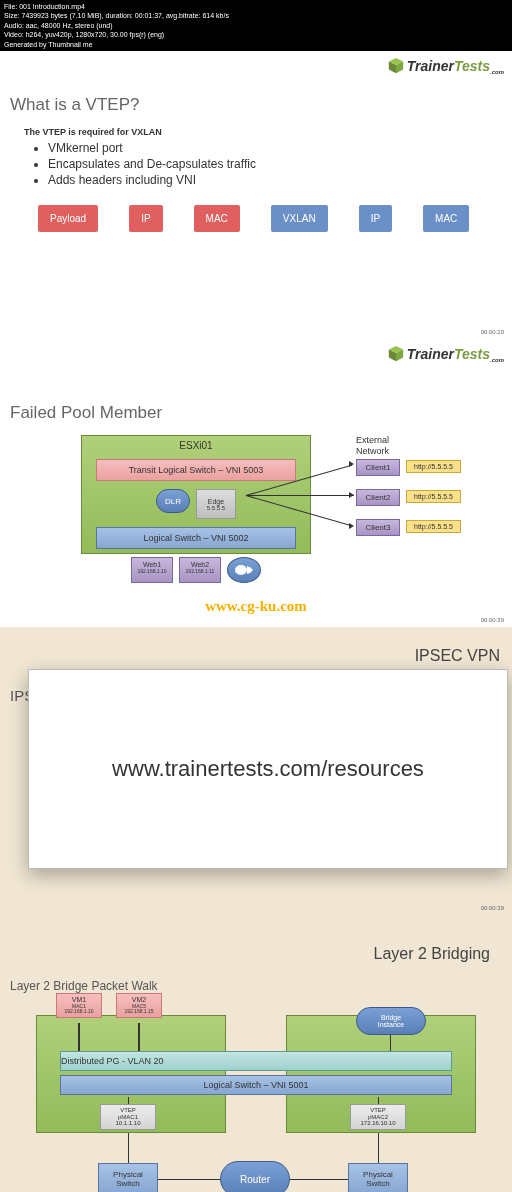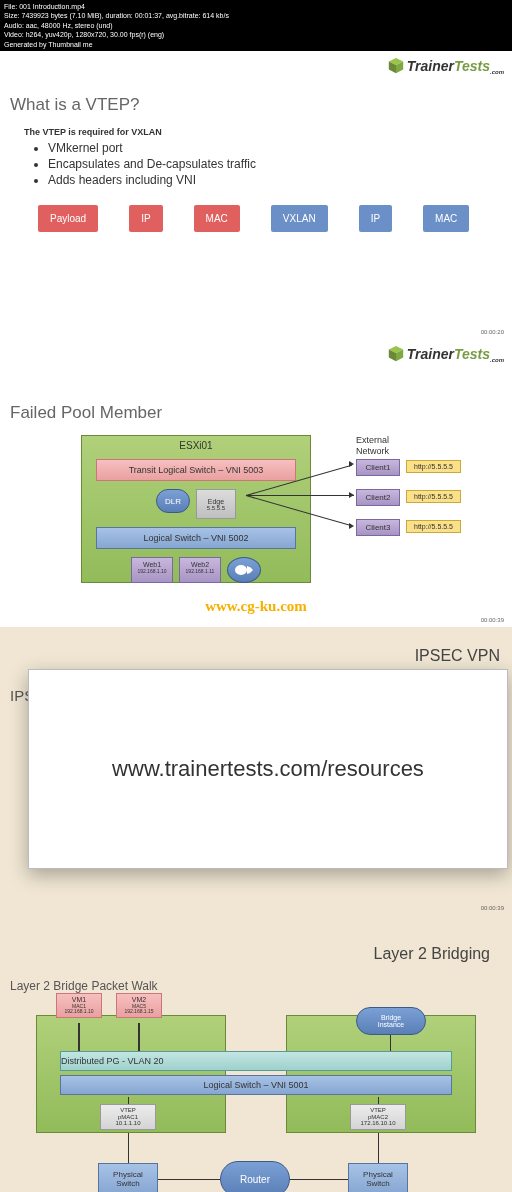--- a/index.html
+++ b/index.html
@@ -26,21 +26,21 @@
   .s1-list { margin-left: 48px; font-size: 12px; color: #333; }
   .s1-list li { margin-bottom: 2px; }
   .packets { display: flex; margin: 18px 0 4px 38px; gap: 27px; }
   .packet { color: #fff; font-size: 10px; padding: 8px 12px; margin-right: 4px; border-radius: 2px; }
   .p-red { background: #e06060; }
   .p-blue { background: #6b8fc7; }
   
   .s2 { height: 288px; padding-top: 44px; }
   .s2-title { color: #666; font-size: 17px; margin: 20px 0 12px 10px; }
   .s2-diagram { position: relative; margin: 8px auto 0; width: 420px; height: 180px; }
-  .esxi-box { position: absolute; left: 35px; top: 0; width: 230px; height: 148px; background: linear-gradient(#b0d07a,#92bb5a); border: 1px solid #6a8a3a; }
+  .esxi-box { position: absolute; left: 35px; top: 0; width: 230px; height: 119px; background: linear-gradient(#b0d07a,#92bb5a); border: 1px solid #6a8a3a; }
   .esxi-label { text-align: center; font-size: 10px; color: #333; margin-top: 4px; }
   .transit { margin: 8px auto 0; width: 200px; background: linear-gradient(#f7bfbf,#eaa0a0); border: 1px solid #c77; text-align: center; font-size: 9px; padding: 5px 0; color: #333; }
   .middle-row { display: flex; justify-content: center; gap: 6px; margin-top: 8px; }
   .dlr { width: 34px; height: 24px; border-radius: 14px; background: linear-gradient(#7ba0d6,#5a7fb6); color: #fff; font-size: 8px; display: flex; align-items: center; justify-content: center; border:1px solid #3a5a8a;}
   .edge { width: 40px; height: 30px; background: linear-gradient(#dcdcdc,#bfbfbf); border:1px solid #999; font-size: 7px; text-align: center; display:flex; flex-direction:column; justify-content:center; color:#333;}
   .logical { margin: 8px auto 0; width: 200px; background: linear-gradient(#a7c2e6,#86a6d1); border:1px solid #5676a1; text-align:center; font-size:9px; padding:5px 0; color:#333; }
   .webrow { display:flex; justify-content:center; gap:6px; margin-top:8px;}
   .web { width:42px; background: linear-gradient(#c7b7dc,#a894c5); border:1px solid #7a68a0; font-size:7px; text-align:center; padding:3px 0; color:#333; line-height:1.1;}
   .web3 { width:34px; height:26px; border-radius:50%; background: linear-gradient(#7ba0d6,#5a7fb6); border:1px solid #3a5a8a; display:flex; align-items:center; justify-content:center;}
   .ext-label { position:absolute; left:310px; top:0; font-size:9px; color:#333; line-height:1.2;}

